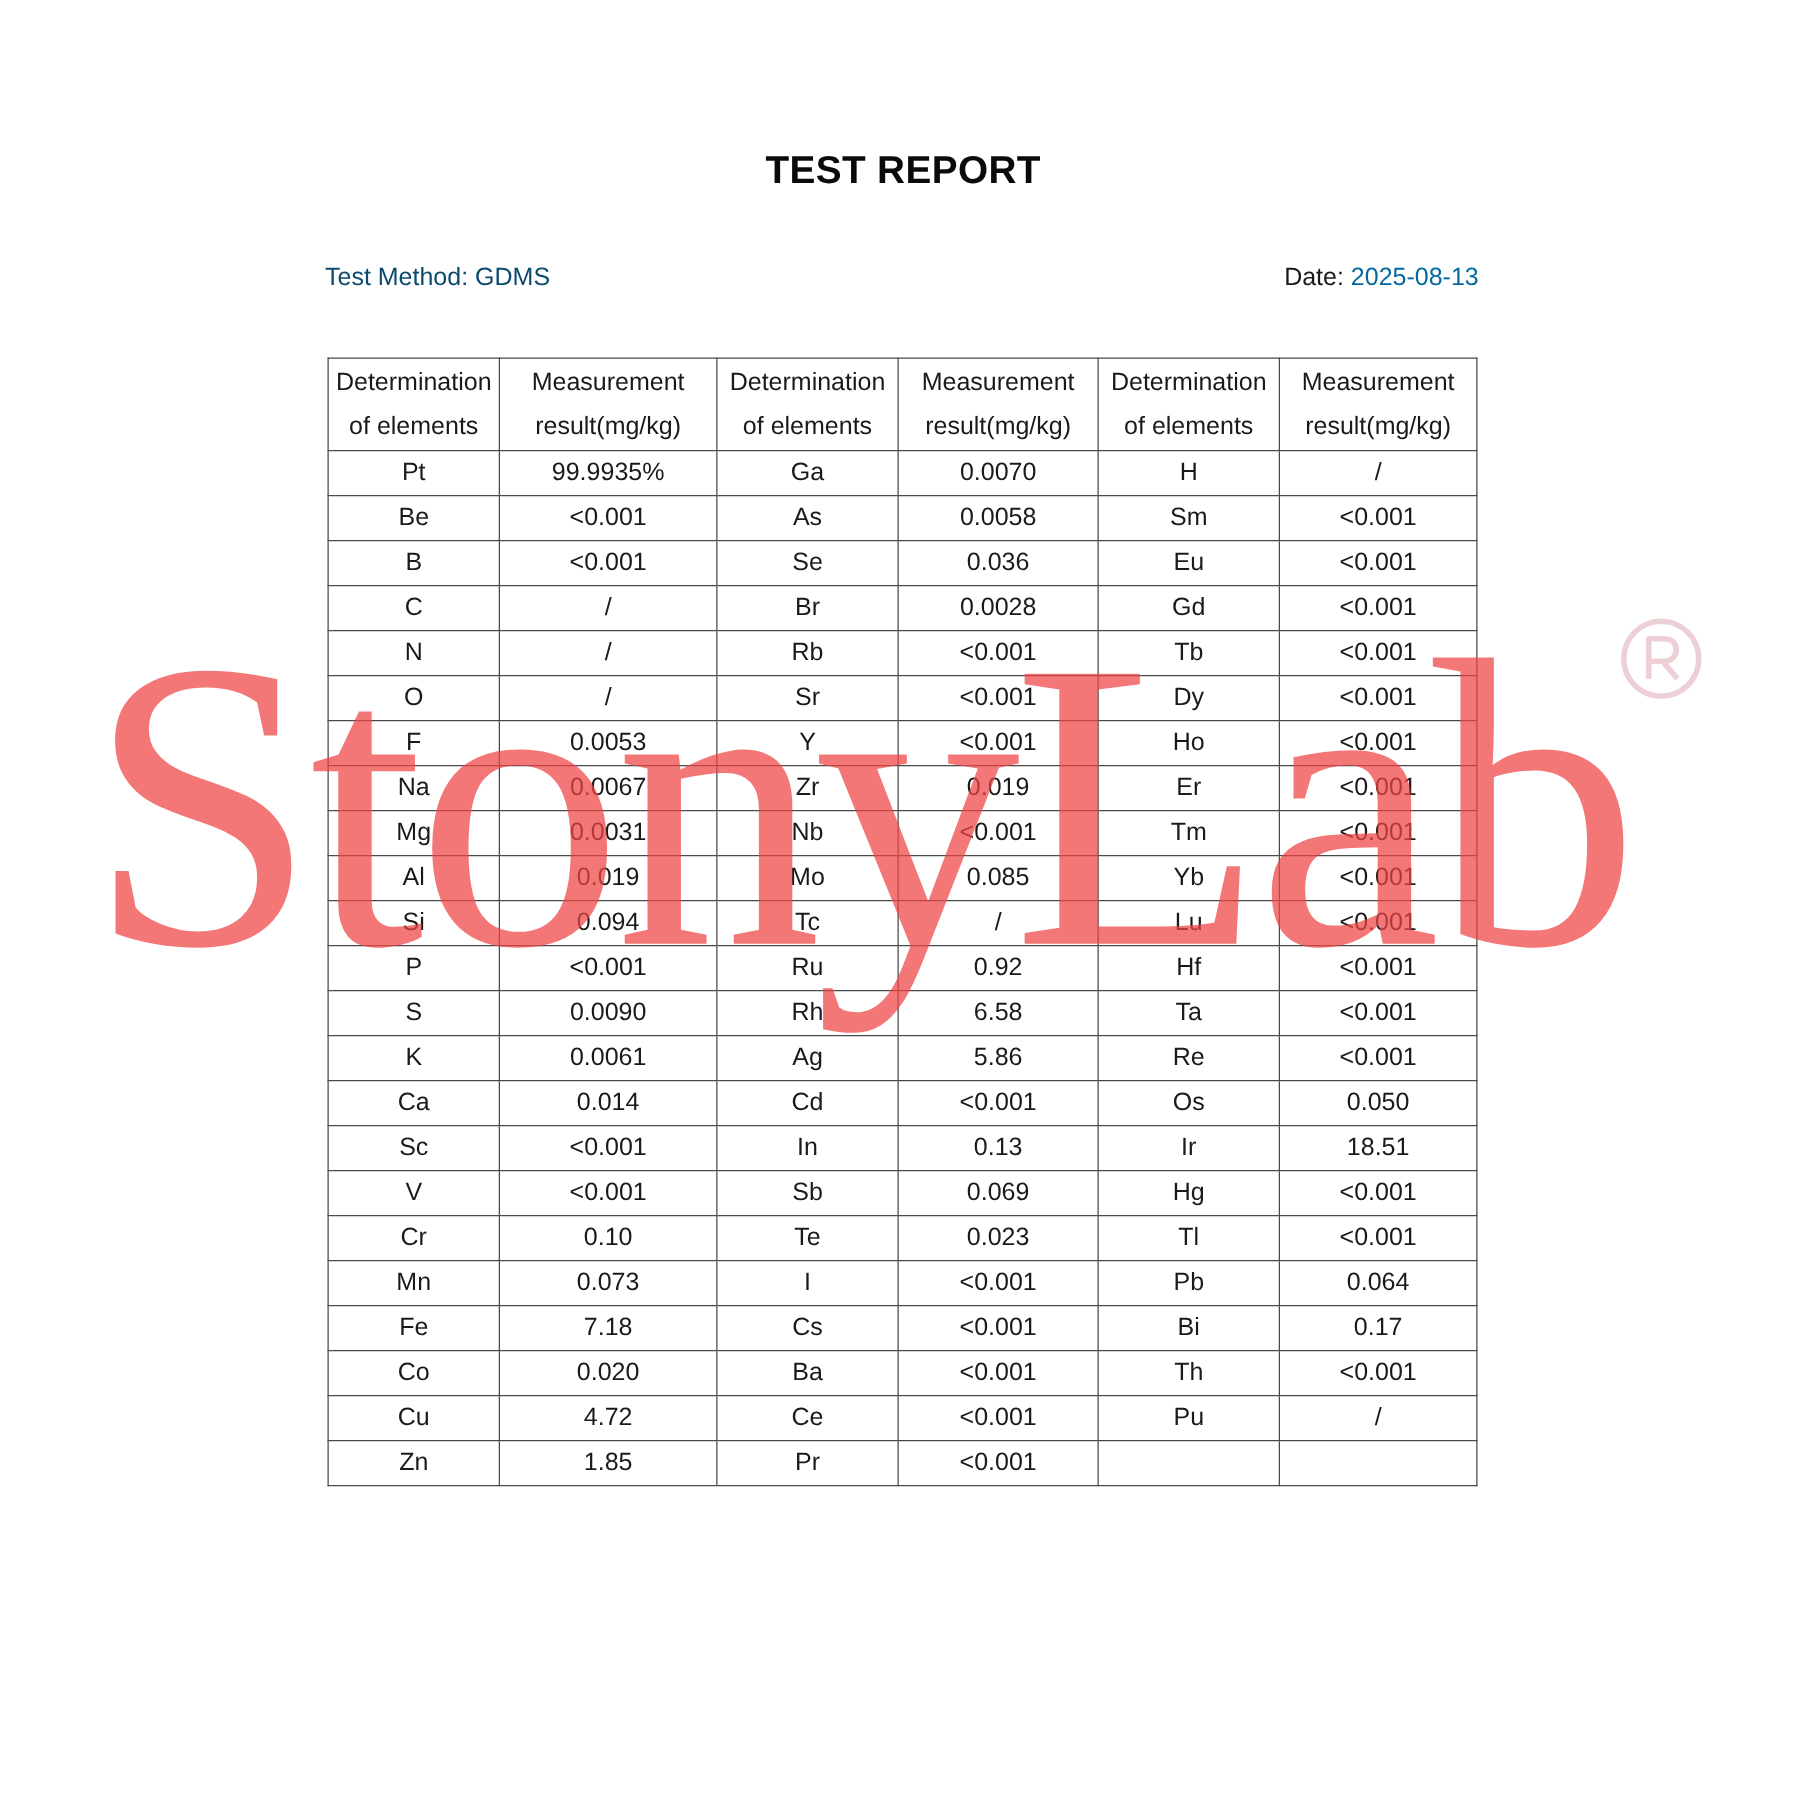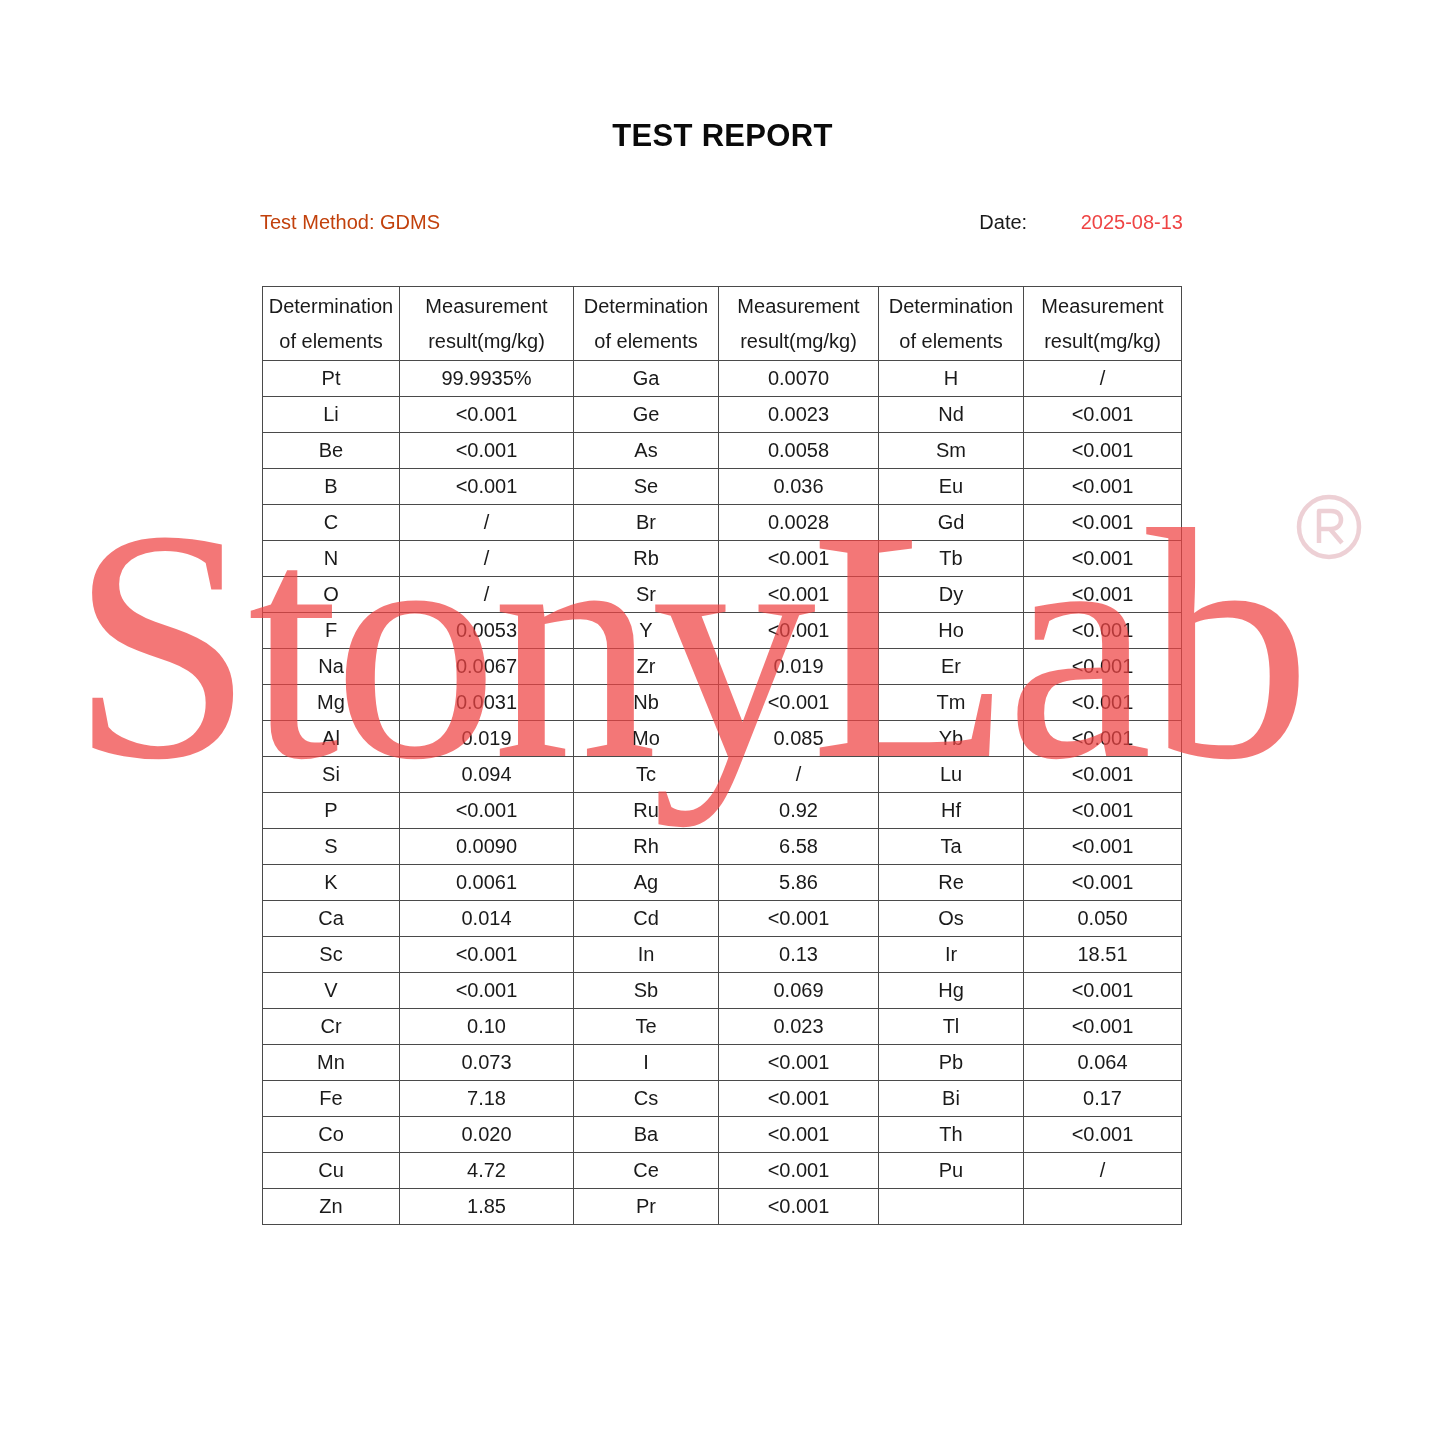--- a/index.html
+++ b/index.html
@@ -28,32 +28,31 @@
     font-weight: bold;
     font-size: 31px;
     letter-spacing: 0.3px;
     color: #0a0a0a;
   }
   .meta-left {
     position: absolute;
     left: 260px;
     top: 211px;
     font-size: 20px;
-    color: #c2410c;
+    color: #0c4a6e;
   }
   .meta-right {
     position: absolute;
     right: 262px;
     top: 211px;
     font-size: 20px;
     color: #1a1a1a;
   }
   .date-value {
-    color: #ef4444;
-    margin-left: 48px;
+    color: #0369a1;
   }
   .report-table {
     position: absolute;
     left: 262px;
     top: 286px;
     border-collapse: collapse;
     table-layout: fixed;
     font-size: 20px;
     z-index: 2;
   }
@@ -156,28 +155,20 @@
     <tbody id="table-body">
         <tr>
           <td>Pt</td>
           <td>99.9935%</td>
           <td>Ga</td>
           <td>0.0070</td>
           <td>H</td>
           <td>/</td>
         </tr>
         <tr>
-          <td>Li</td>
-          <td>&lt;0.001</td>
-          <td>Ge</td>
-          <td>0.0023</td>
-          <td>Nd</td>
-          <td>&lt;0.001</td>
-        </tr>
-        <tr>
           <td>Be</td>
           <td>&lt;0.001</td>
           <td>As</td>
           <td>0.0058</td>
           <td>Sm</td>
           <td>&lt;0.001</td>
         </tr>
         <tr>
           <td>B</td>
           <td>&lt;0.001</td>

